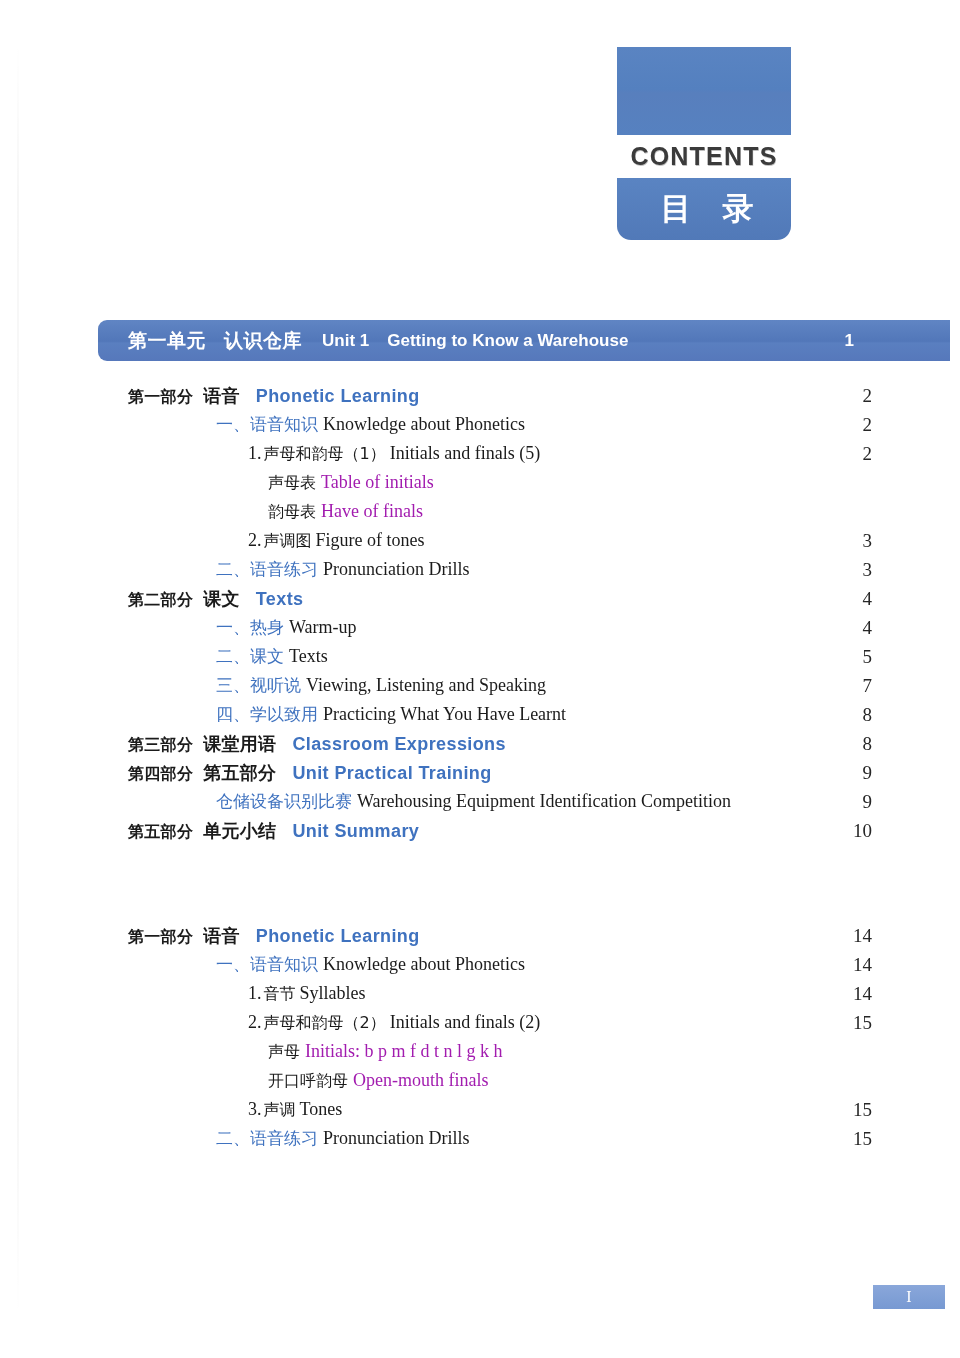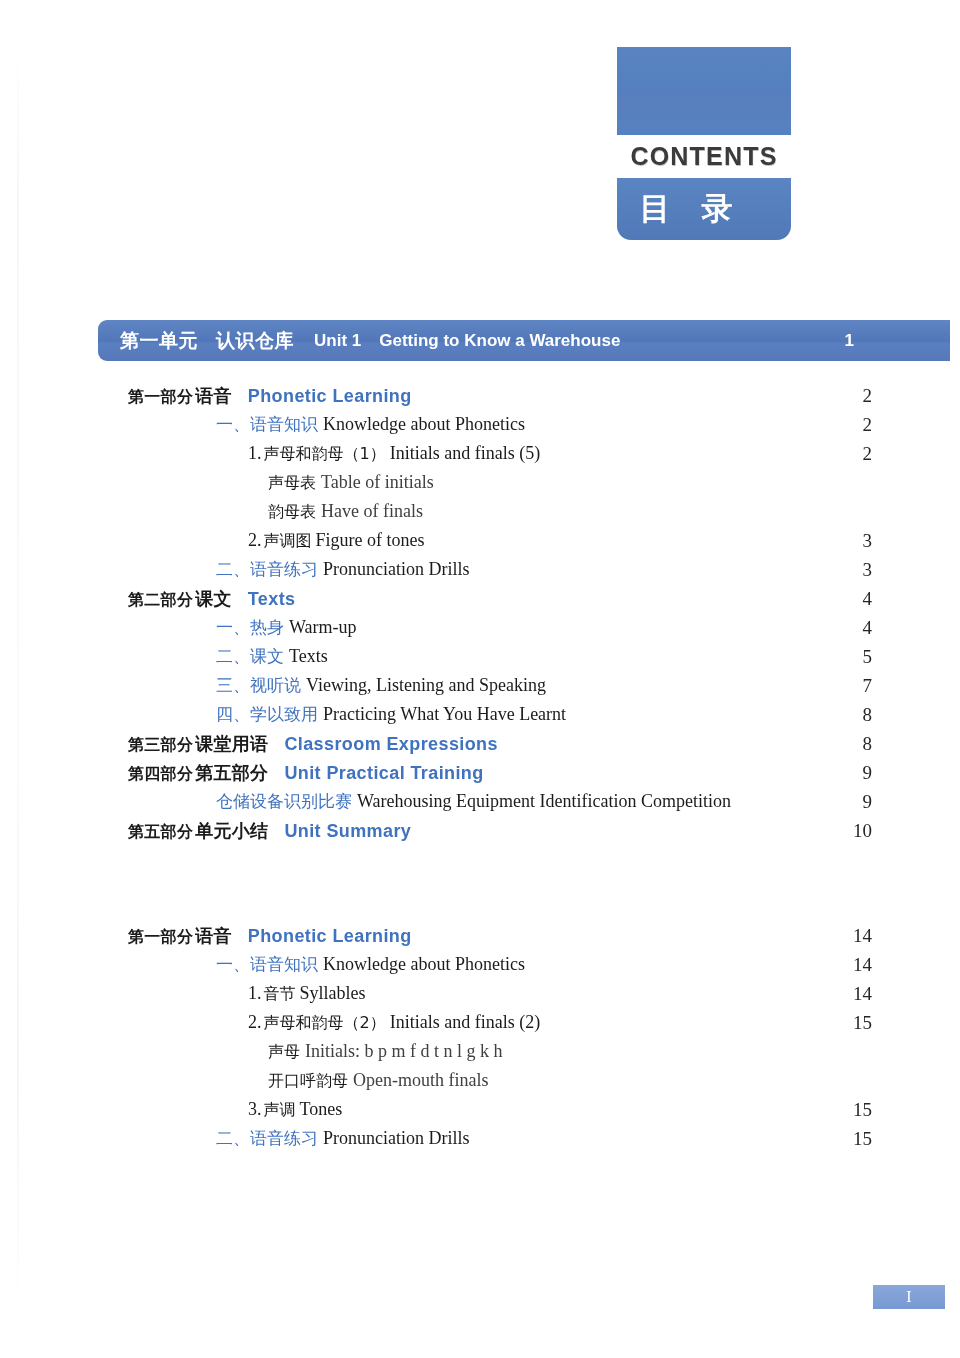--- a/index.html
+++ b/index.html
@@ -64,20 +64,21 @@
     left: 0; top: 131px;
     width: 138px; height: 62px;
     line-height: 60px;
     text-align: center;
     font-family: "DejaVu Sans", "Liberation Sans", sans-serif;
     font-weight: bold;
     font-size: 31px;
     letter-spacing: 10px;
     text-indent: 10px;
     color: #ffffff;
+    padding-left: 21px;
   }
 
   
   .toc {
     position: absolute;
     left: 0;
     top: 320px;
     width: 960px;
   }
 
@@ -86,21 +87,21 @@
     margin-left: 98px;
     width: 852px;
     height: 41px;
     background: #5a7fbf;
     background-image: linear-gradient(to bottom, #6085c4 0%, #5277b9 52%, #5a7fc0 56%, #5678bb 100%);
     border-radius: 9px 0 0 9px;
     box-sizing: border-box;
   }
   .unit-bar .ub-inner {
     position: absolute;
-    left: 22px;
+    left: 30px;
     top: 0;
     right: 0;
     height: 41px;
     display: flex;
     align-items: center;
     white-space: nowrap;
   }
   .ub-cn {
     font-family: "DejaVu Sans", "Liberation Sans", sans-serif;
     font-weight: bold;
@@ -173,21 +174,21 @@
     font-weight: bold;
     font-size: 16px;
     color: #1b1b1b;
     letter-spacing: 0.3px;
   }
   .lv1 .cn2 {
     font-family: "DejaVu Sans", "Liberation Sans", sans-serif;
     font-weight: bold;
     font-size: 18px;
     color: #1b1b1b;
-    margin-left: 2px;
+    margin-left: 10px;
     letter-spacing: 0.3px;
   }
   .lv1 .en {
     font-family: "Liberation Sans", "DejaVu Sans", sans-serif;
     font-weight: bold;
     font-size: 18px;
     color: #3f72bf;
     margin-left: 16px;
     letter-spacing: 0.4px;
   }
@@ -229,21 +230,21 @@
   
   .lv4 .txt { left: 268px; }
   .lv4 .cn {
     font-family: "DejaVu Sans", "Liberation Sans", sans-serif;
     font-size: 16px;
     color: #1b1b1b;
   }
   .lv4 .en {
     font-family: "Liberation Serif", "DejaVu Serif", serif;
     font-size: 18px;
-    color: #404040;
+    color: #a21caf;
     margin-left: 5px;
   }
 
   .spacer { height: 56px; }
 
   
   .page-marker {
     position: absolute;
     left: 873px;
     top: 1285px;

